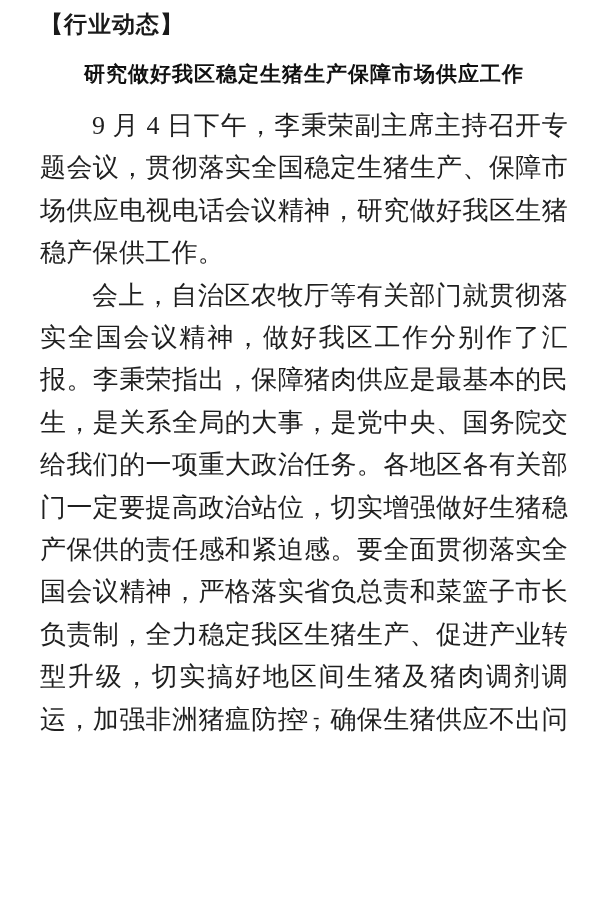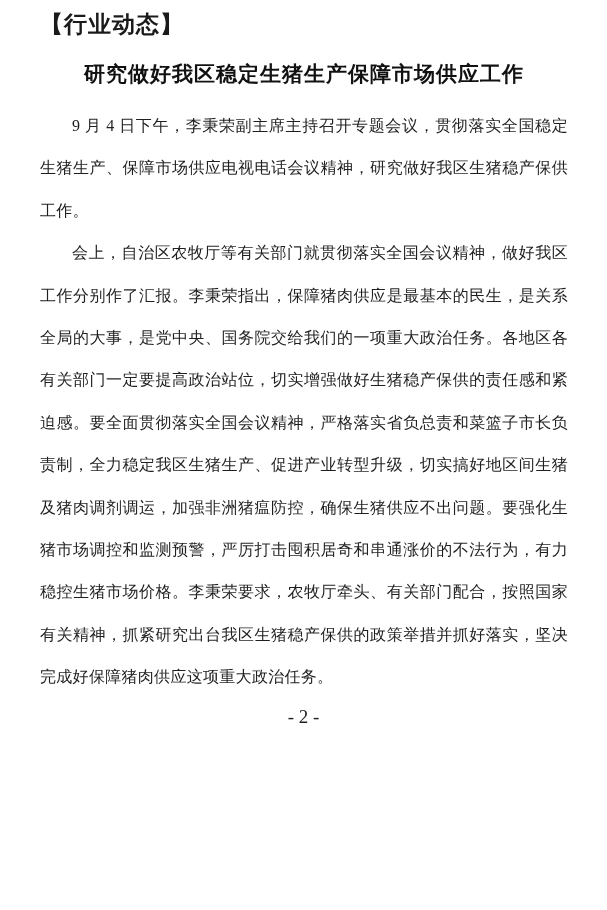--- a/index.html
+++ b/index.html
@@ -34,21 +34,21 @@
     text-align: center;
     letter-spacing: 1px;
     color: #111111;
   }
   .article-body {
     margin-top: 2px;
   }
   .article-body p {
     margin: 0;
     font-family: "Liberation Serif", serif;
-    font-size: 16px;
+    font-size: 26px;
     line-height: 42.4px;
     text-align: justify;
     text-justify: inter-character;
     text-indent: 2em;
     color: #1f1f1f;
     letter-spacing: 0.3px;
   }
   .page-number {
     position: absolute;
     left: 0;

